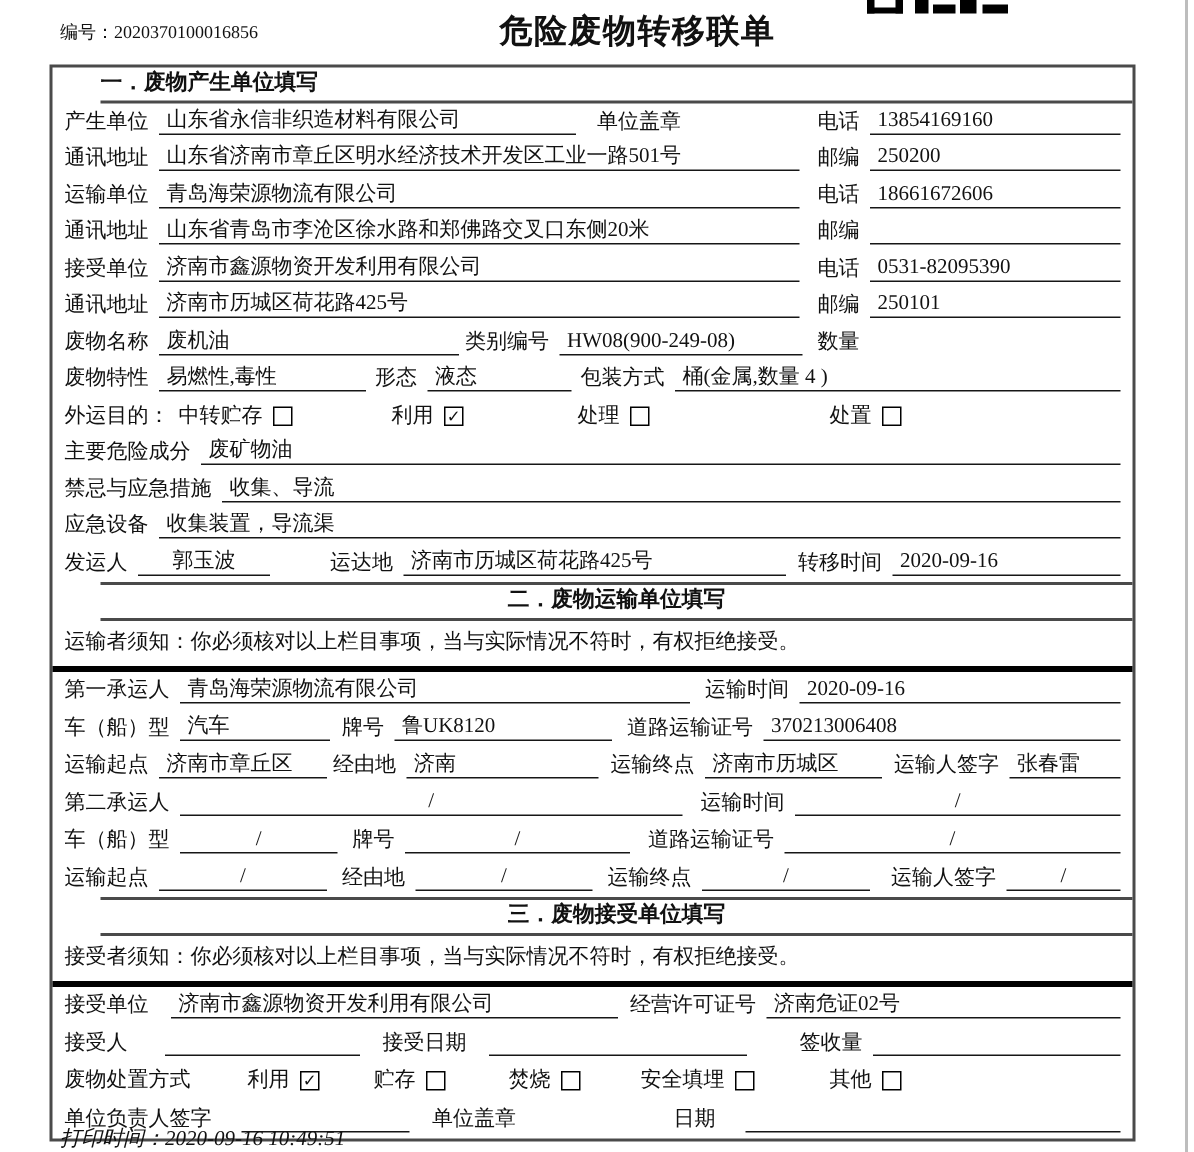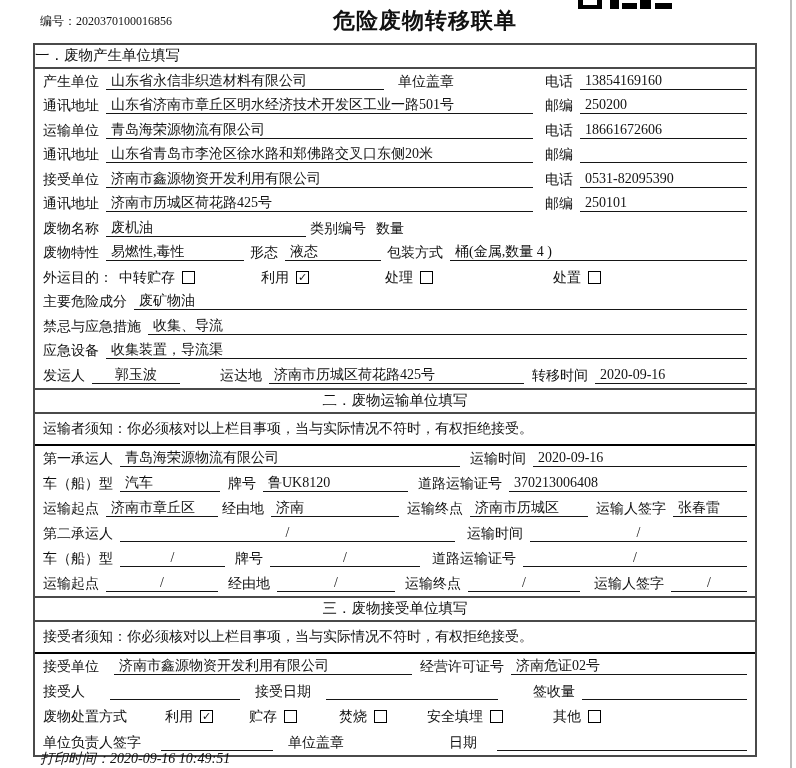--- a/index.html
+++ b/index.html
@@ -16,23 +16,23 @@
   .qr .q2{left:32px;top:0;width:9px;height:9px;}
   .qr .q3{left:44px;top:3px;width:15px;height:6px;}
   .qr .q4{left:62px;top:0;width:11px;height:9px;}
   .qr .q5{left:77px;top:3px;width:17px;height:6px;}
 
   .doc-number{position:absolute;left:40px;top:13px;font-size:12px;white-space:nowrap;}
   .doc-title{position:absolute;left:333px;top:6px;font-size:22px;font-weight:bold;letter-spacing:1px;white-space:nowrap;}
 
   .form-box{position:absolute;left:33px;top:43px;width:724px;box-sizing:border-box;
     border:2px solid #4a4a4a;background:#fff;}
-  .sec-title{font-weight:normal;font-size:14.5px;padding:2px 0 3px;border-bottom:2px solid #4a4a4a;line-height:17px;}
+  .sec-title{font-weight:bold;font-size:14.5px;padding:2px 0 3px;border-bottom:2px solid #4a4a4a;line-height:17px;margin-left:32px;}
   .sec-title.mid{border-top:2px solid #4a4a4a;text-align:center;}
-  .notice{padding:6px 8px 7px;border-bottom:2px solid #000000;line-height:17px;}
+  .notice{padding:6px 8px 7px;border-bottom:4px solid #000000;line-height:17px;}
 
   .row{display:flex;align-items:flex-end;padding:0 8px 4px;box-sizing:border-box;}
   .s1row{height:24.5px;}
   .s2row{height:25px;}
   .s3row{height:25.3px;}
   .lbl{white-space:nowrap;flex:0 0 auto;line-height:17px;text-align:center;}
   .val{border-bottom:1px solid #161616;margin-left:7px;padding:0 5px;white-space:nowrap;
        box-sizing:border-box;min-height:17px;line-height:17px;flex:0 0 auto;overflow:hidden;}
   .fill{flex:1 1 0;}
   .ctr{text-align:center;}
@@ -102,20 +102,21 @@
     <span class="lbl">通讯地址</span>
     <span class="val fill">济南市历城区荷花路425号</span>
     <span class="lbl" style="margin-left:12px;">邮编</span>
     <span class="val" style="width:167px;">250101</span>
   </div>
 
   <div class="row s1row">
     <span class="lbl">废物名称</span>
     <span class="val" style="width:200px;">废机油</span>
     <span class="lbl" style="margin-left:4px;">类别编号</span>
+    <span class="val" style="width:162px;">HW08(900-249-08)</span>
     <span class="lbl" style="margin-left:10px;">数量</span>
   </div>
 
   <div class="row s1row">
     <span class="lbl">废物特性</span>
     <span class="val" style="width:138px;">易燃性,毒性</span>
     <span class="lbl" style="margin-left:6px;">形态</span>
     <span class="val" style="width:96px;">液态</span>
     <span class="lbl" style="margin-left:6px;">包装方式</span>
     <span class="val fill">桶(金属,数量 4 )</span>

